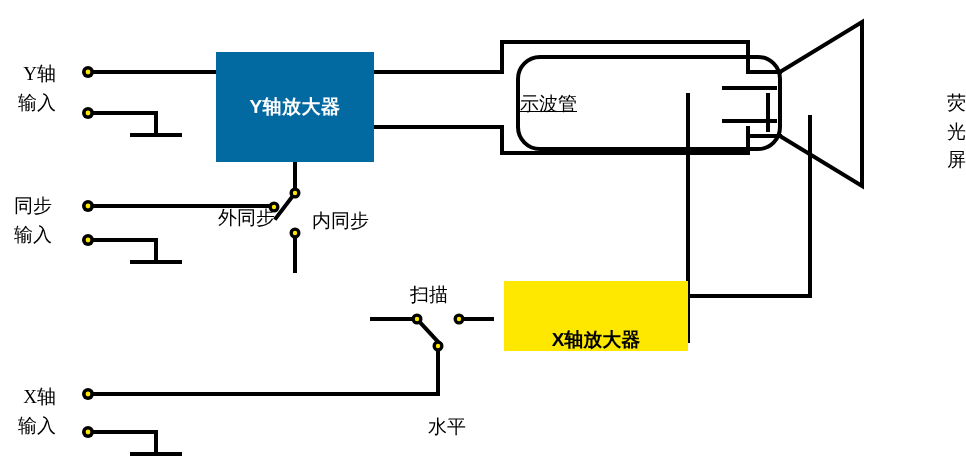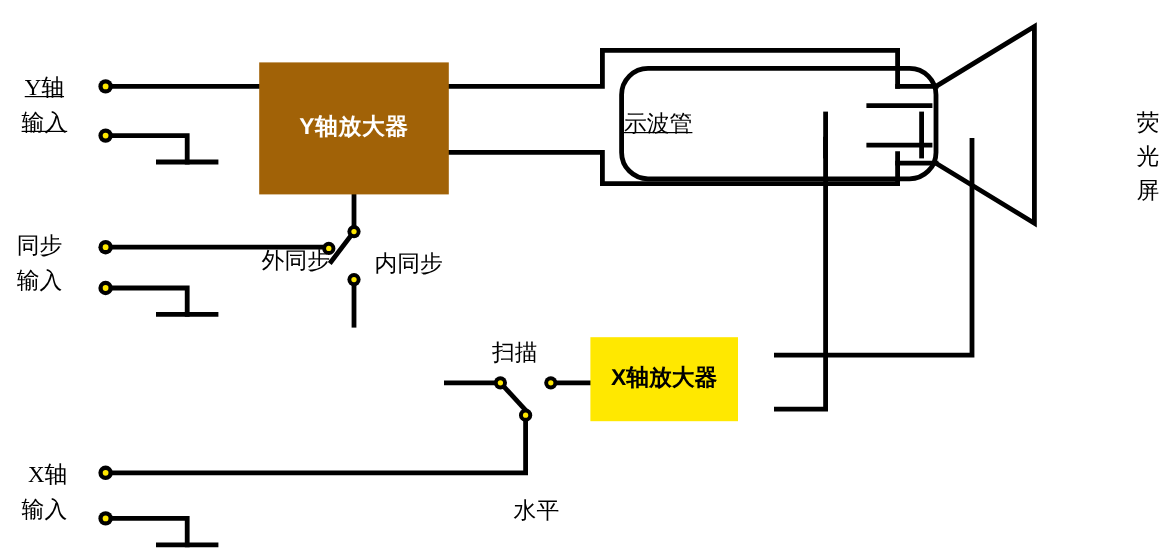--- a/index.html
+++ b/index.html
@@ -17,45 +17,45 @@
     position:absolute;
     display:flex;align-items:center;justify-content:center;
     text-align:center;
     line-height:1.15;
     box-sizing:border-box;
   }
   .block .blabel{white-space:pre-line;}
 
   #blk-y{
     left:216px;top:52px;width:158px;height:110px;
-    background:#a16207;color:#ffffff;
+    background:#0369a1;color:#ffffff;
     font-size:19px;font-weight:bold;letter-spacing:.5px;
   }
   #blk-saw{
     left:217px;top:271px;width:155px;height:82px;
     background:#31479B;color:#ffffff;
     font-size:19px;font-weight:normal;
   }
   #blk-x{
-    left:492px;top:281px;width:123px;height:70px;
+    left:504px;top:281px;width:184px;height:70px;
     background:#FFE800;color:#000000;
-    font-size:19px;font-weight:bold;
+    font-size:19px;font-weight:bold;align-items:flex-end;
   }
 
   
   .lab{
     position:absolute;
     color:#000000;
     font-size:19px;
     white-space:pre-line;
     line-height:1.5;
   }
   .lab.serif{font-family:"Liberation Serif","DejaVu Serif",serif;}
 
-  #lab-yin{left:18px;top:60px;text-align:center;text-decoration:underline;}
+  #lab-yin{left:18px;top:60px;text-align:right;}
   #lab-syncin{left:14px;top:192px;text-align:center;}
   #lab-xin{left:18px;top:383px;text-align:right;}
   #lab-ext{left:178px;top:204px;margin-left:40px;}
   #lab-int{left:312px;top:207px;}
   #lab-sweep{left:410px;top:281px;}
   #lab-horiz{left:408px;top:413px;margin-left:20px;}
   #lab-crt{left:520px;top:90px;text-decoration:underline;}
   #lab-screen{left:907px;top:89px;margin-left:40px;}
 </style>
 </head>

